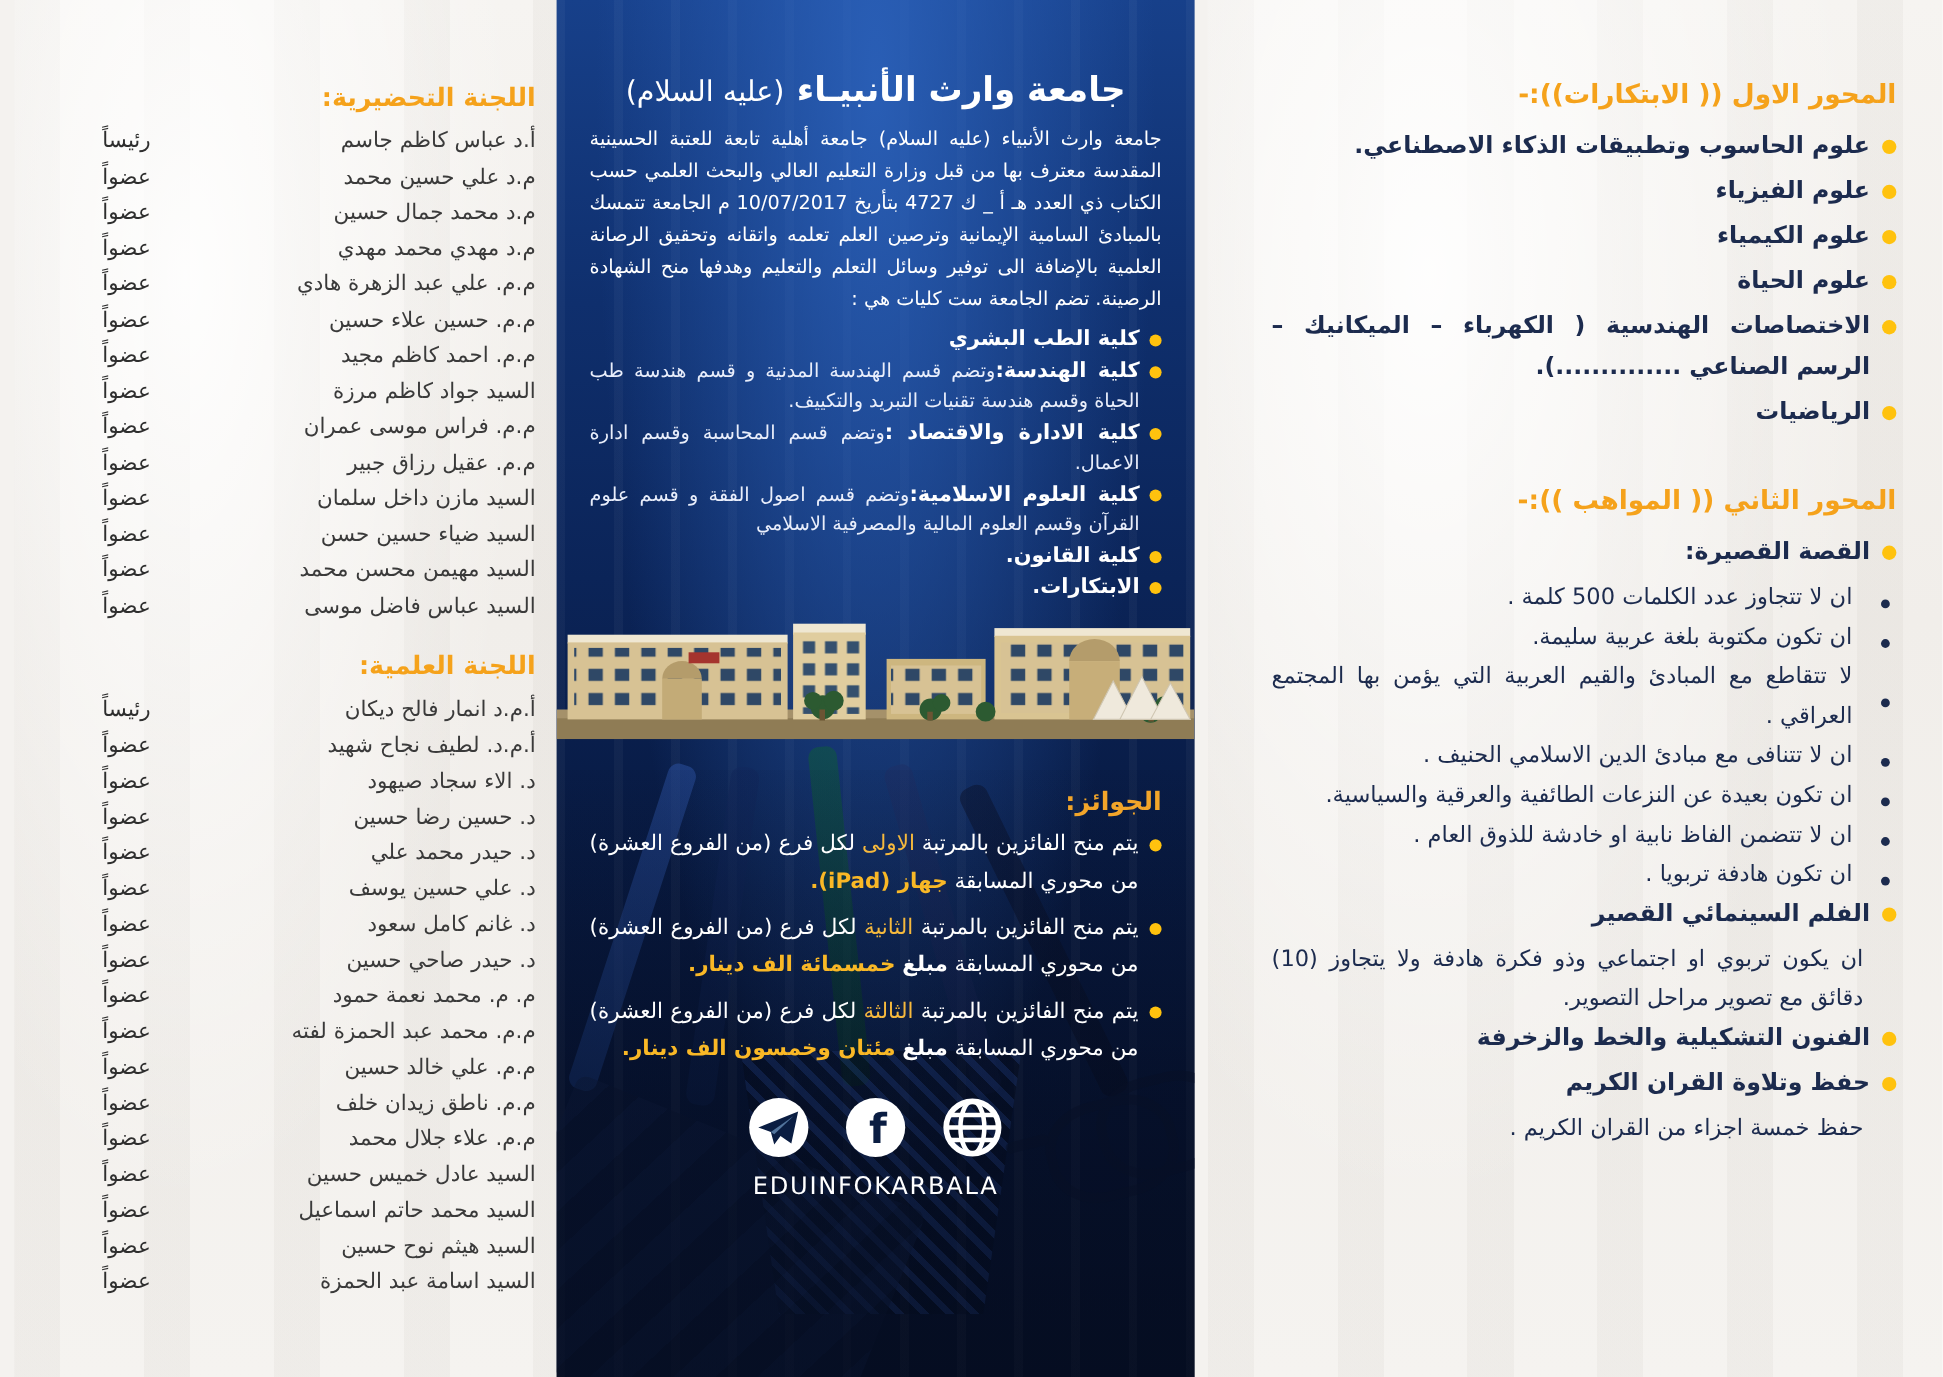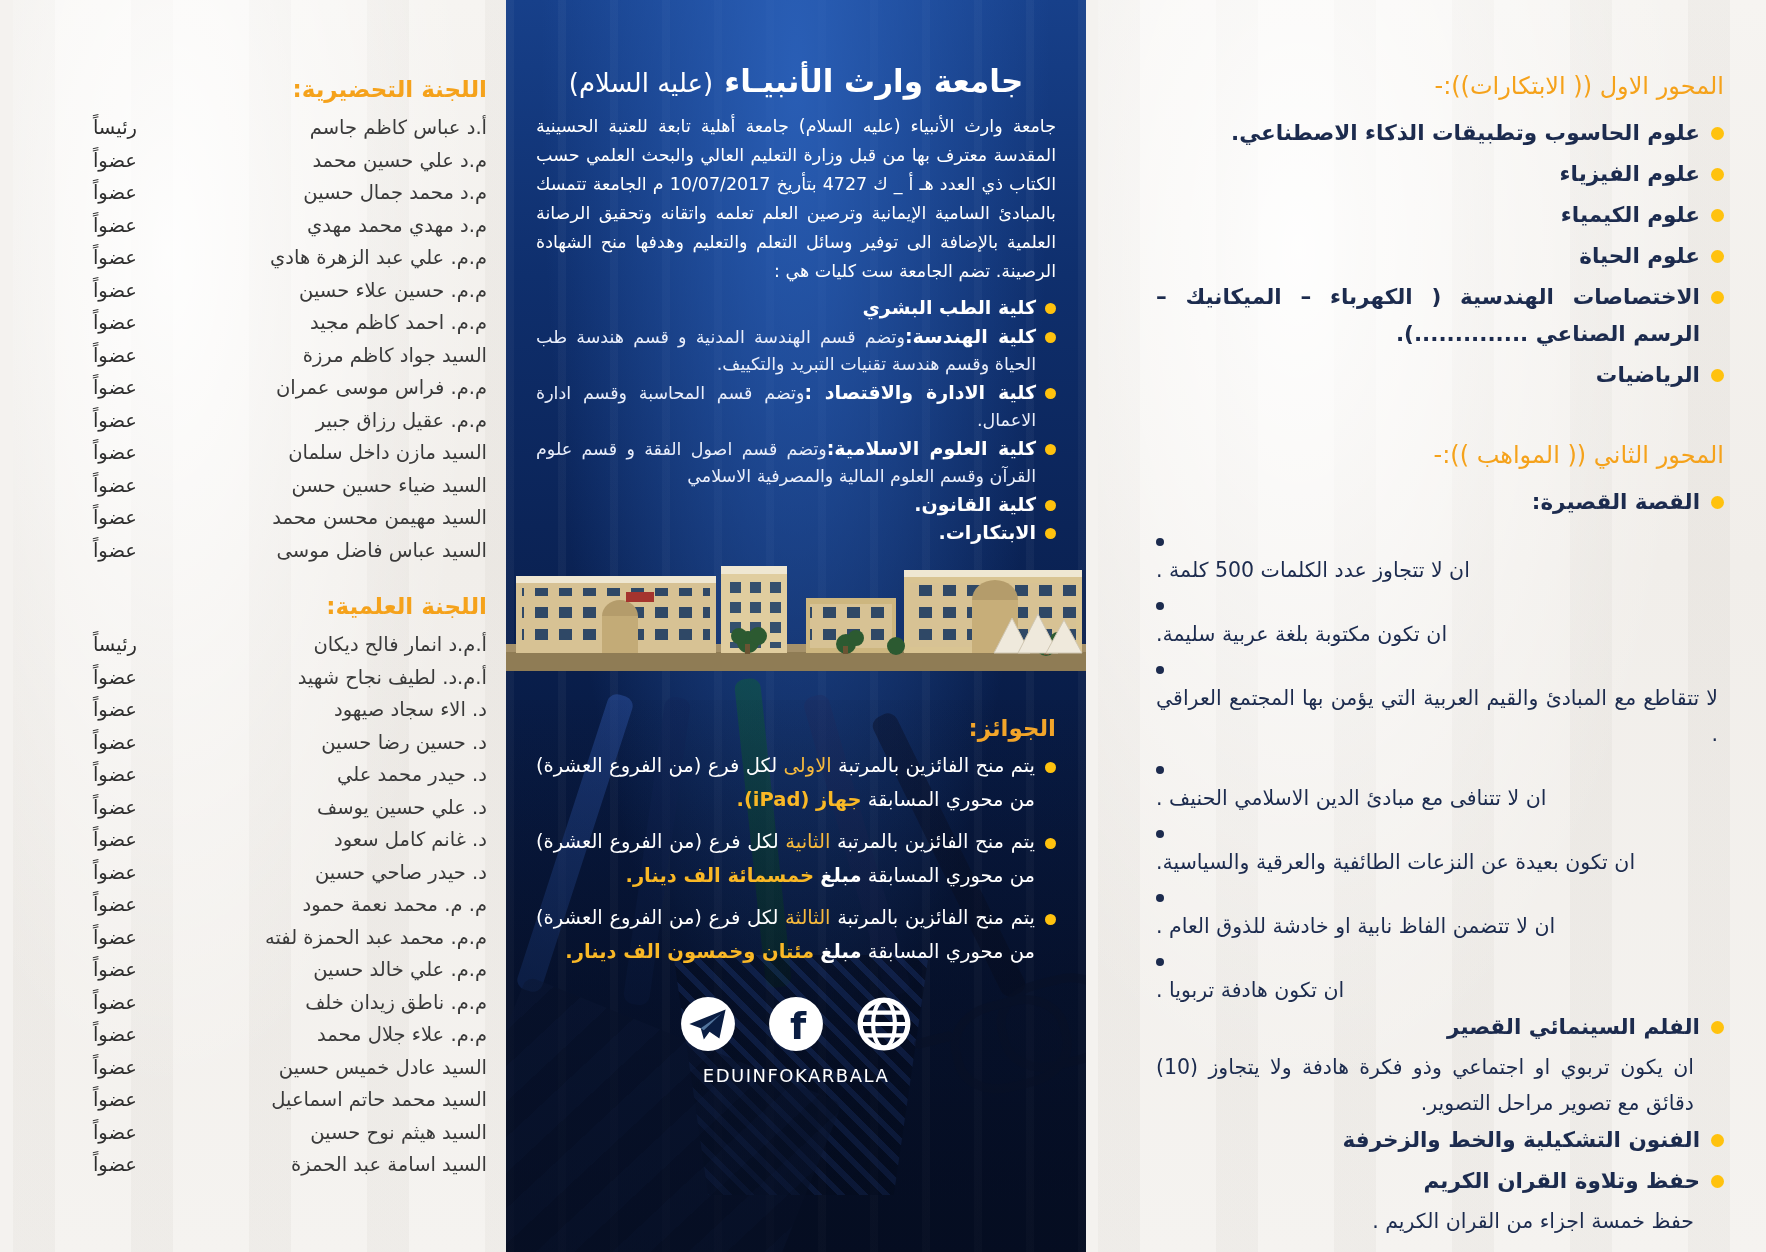--- a/index.html
+++ b/index.html
@@ -70,28 +70,28 @@
   .g-header{margin:44px 30px 8px;color:#f2a52a;font-size:23px;font-weight:bold;}
   .prizes{margin:0 30px;}
   .prize{display:flex;gap:10px;align-items:flex-start;margin-bottom:8px;}
   .prize .ydot{margin-top:13px;}
   .ptext{margin:0;color:#ffffff;font-size:19.5px;line-height:34px;text-align:justify;}
   .hl{color:#f6b93d;}
   .hl-bold{color:#f9b826;font-weight:bold;}
   .lead-bold{font-weight:bold;color:#ffffff;}
   .social-row{display:flex;justify-content:center;gap:30px;margin-top:26px;}
   .social-row svg{display:block;}
-  .handle{margin-top:12px;text-align:center;color:#ffffff;font-size:18px;letter-spacing:1.5px;font-weight:500;}
+  .handle{margin-top:12px;text-align:center;color:#ffffff;font-size:22px;letter-spacing:1.5px;font-weight:500;}
 
   
-  .sec-title{color:#f5a21b;font-size:24px;font-weight:normal;margin:0 0 14px;}
+  .sec-title{color:#f5a21b;font-size:24px;font-weight:bold;margin:0 0 14px;}
   .b-item{display:flex;gap:11px;align-items:flex-start;margin-bottom:4px;}
   .b-item .ydot{width:13px;height:13px;margin-top:13px;}
   .b-text{margin:0;color:#1c2b4e;font-size:21.5px;line-height:37px;font-weight:600;text-align:justify;}
-  .sub-item{display:flex;gap:6px;align-items:flex-end;padding-right:6px;flex-direction:column;}
+  .sub-item{display:flex;gap:26px;align-items:center;padding-right:6px;}
   .ndot{flex:none;width:8px;height:8px;border-radius:50%;background:#1c2b4e;margin-top:14px;}
   .sub-text{margin:0;color:#1c2b4e;font-size:20.5px;line-height:36px;text-align:justify;}
   .sec-gap{height:44px;}
   .blk-desc{margin:0 30px 0 0;color:#1c2b4e;font-size:20.5px;line-height:36px;text-align:justify;}
 
   
   .cm-title{color:#f5a21b;font-size:23px;font-weight:bold;margin:0 0 10px;}
   .m-row{display:flex;justify-content:space-between;align-items:baseline;line-height:32.5px;}
   .m-name{color:#3a3a3a;font-size:19.5px;}
   .m-role{color:#2e2e2e;font-size:19.5px;width:64px;text-align:right;flex:none;}

